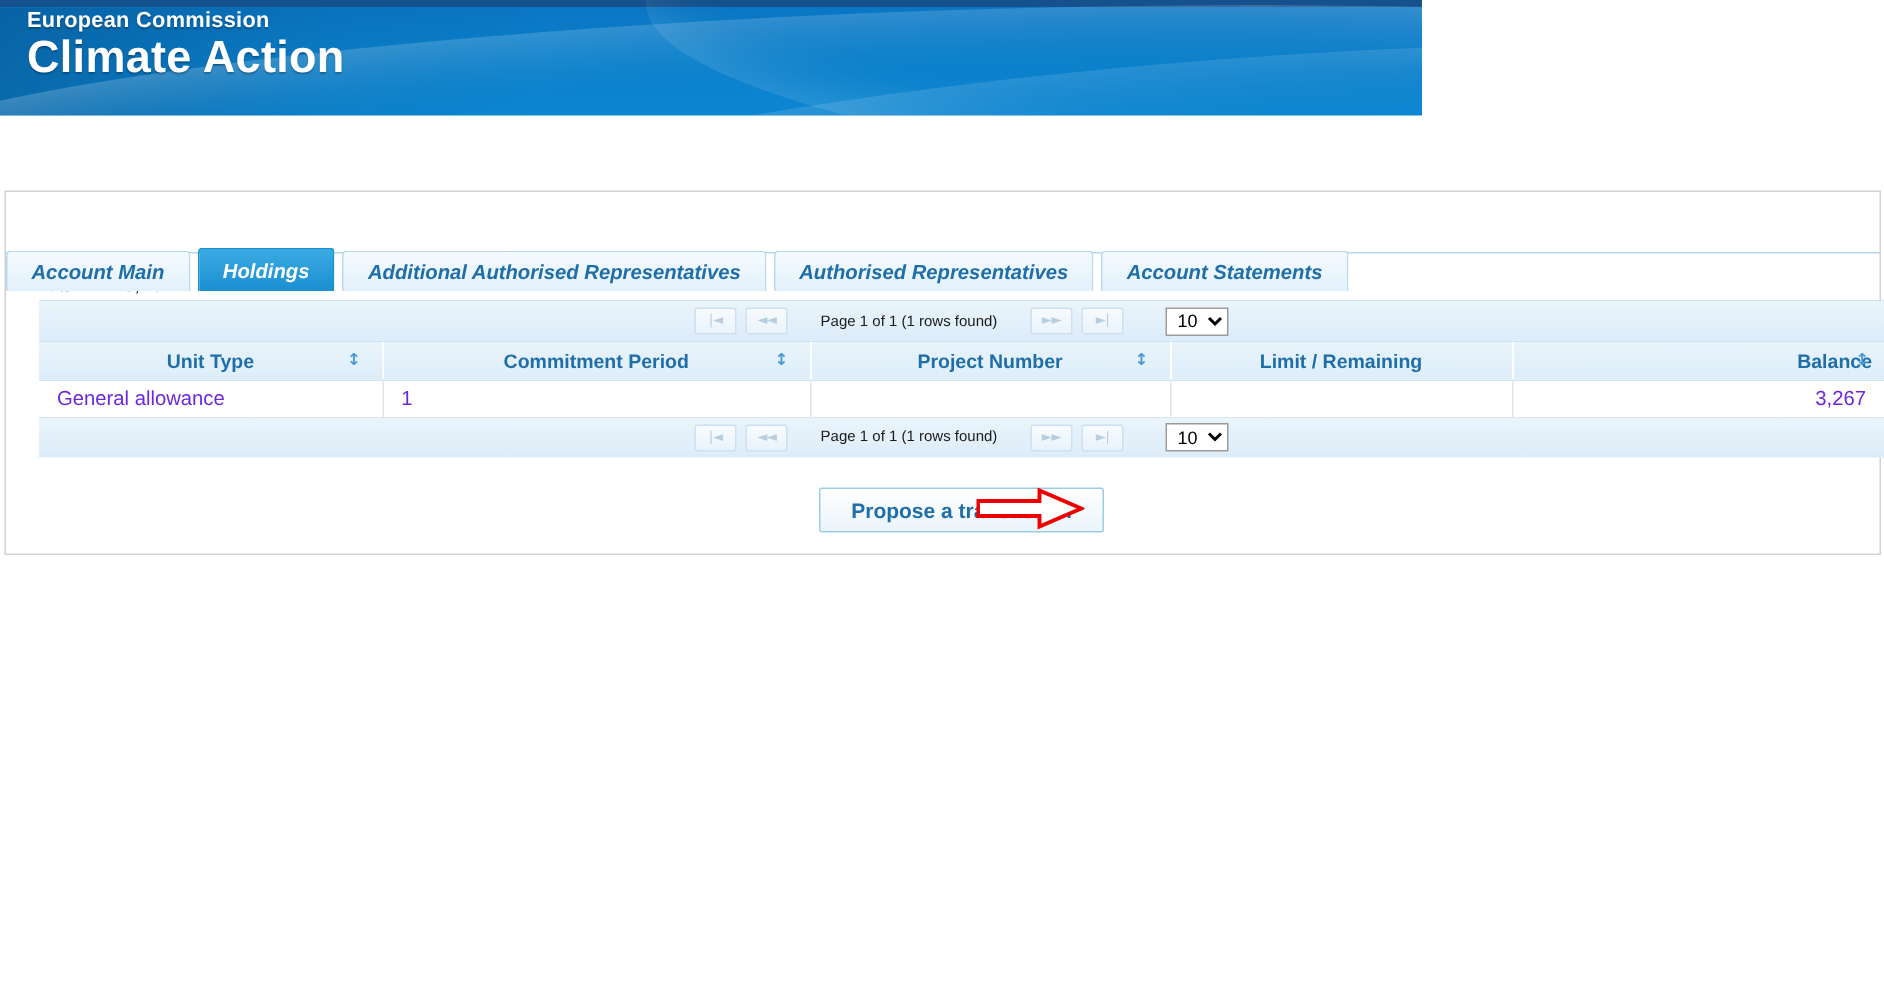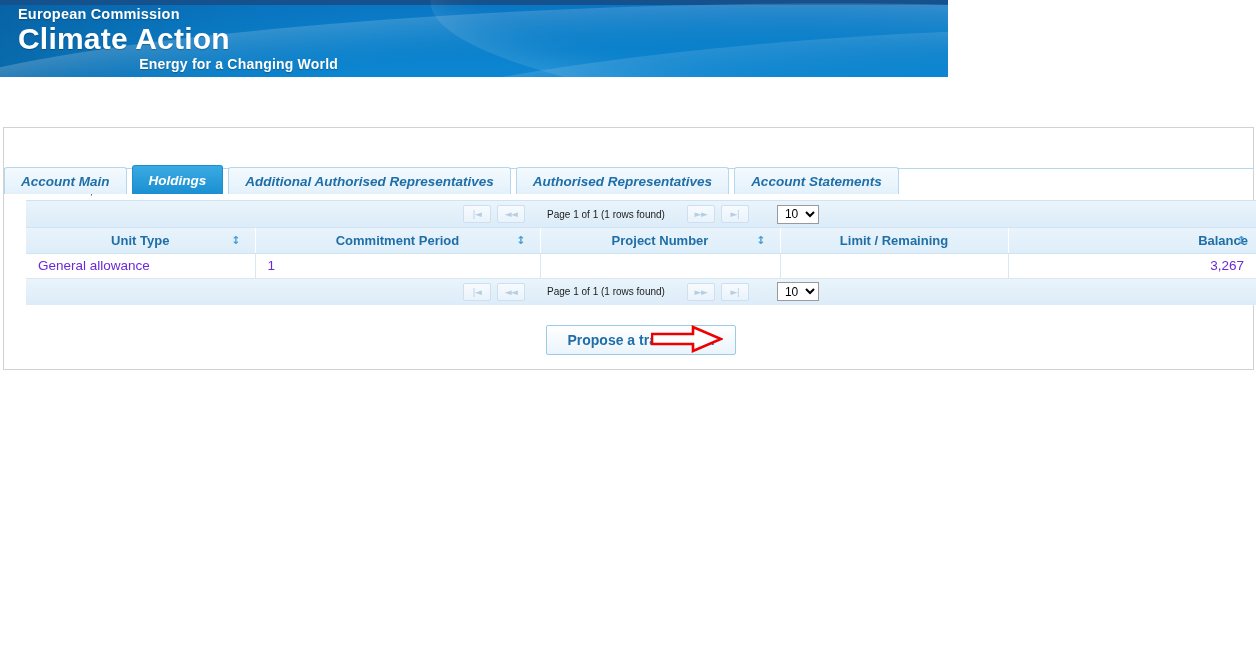--- a/index.html
+++ b/index.html
@@ -318,21 +318,20 @@
 <div class="top-strip"></div>
 
 <div class="banner">
   <div class="shade-left"></div>
   <div class="wave1"></div>
   <div class="wave2"></div>
   <div class="wave3"></div>
   <div class="banner-text">
     <div class="ec-line">European Commission</div>
     <div class="ca-line">Climate Action</div>
-    <div class="tag-line">Energy for a Changing World</div>
   </div>
 </div>
 
 <div class="content-panel"></div>
 
 <div class="tabs">
   <div class="tab">Account Main</div>
   <div class="tab active">Holdings</div>
   <div class="tab">Additional Authorised Representatives</div>
   <div class="tab">Authorised Representatives</div>

